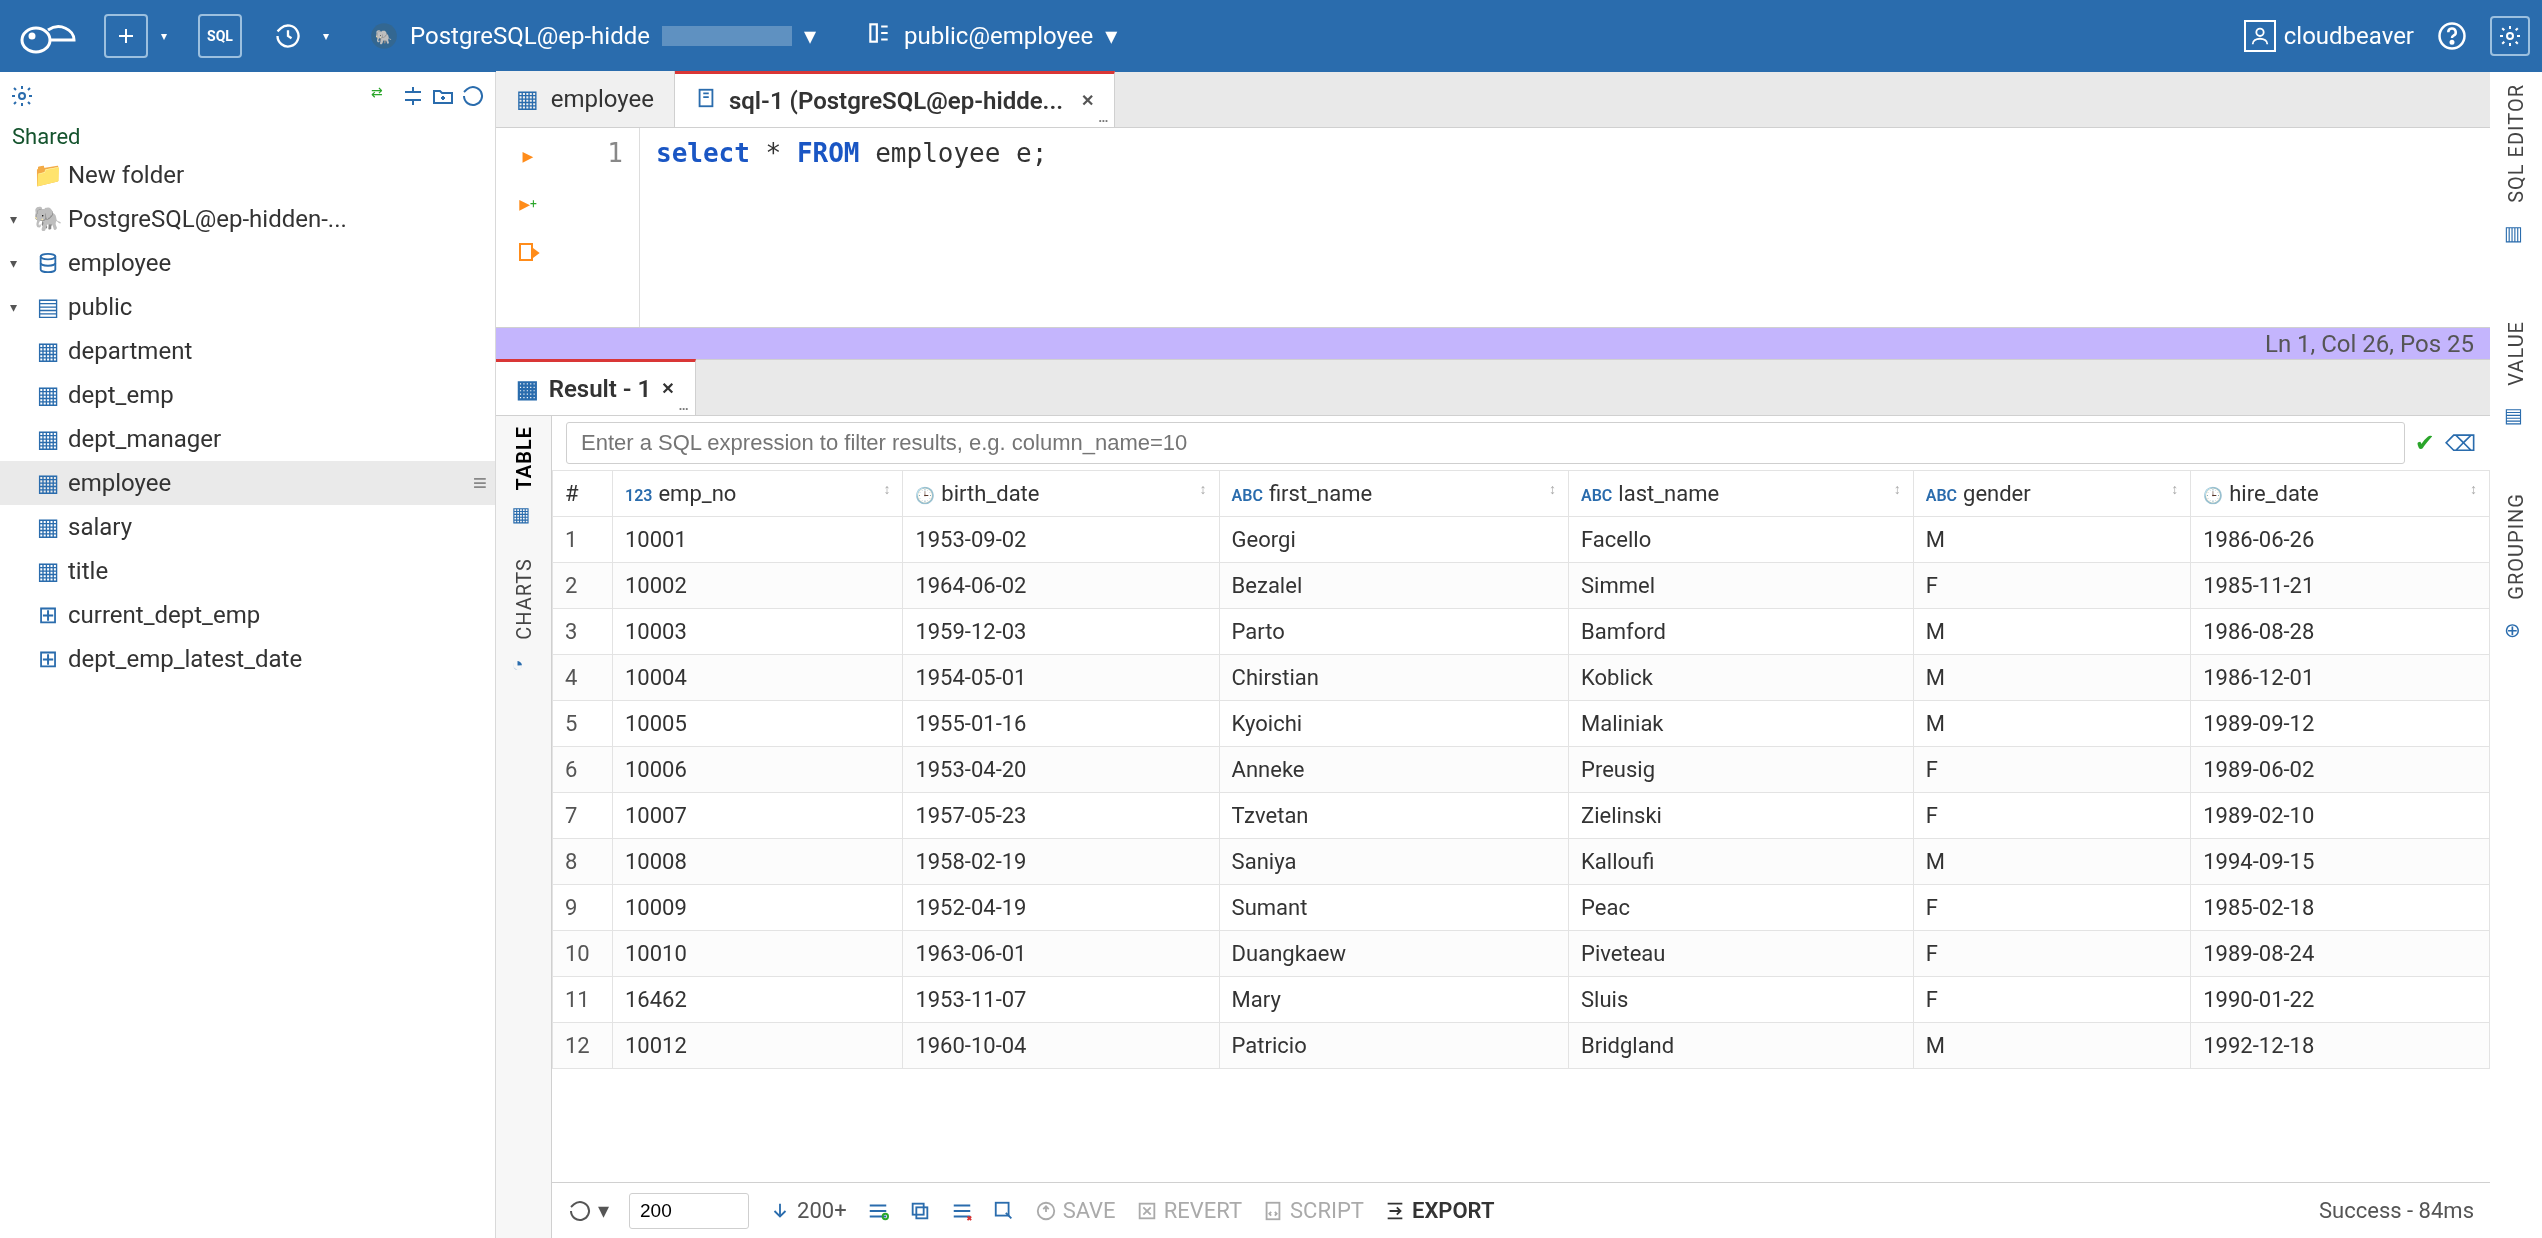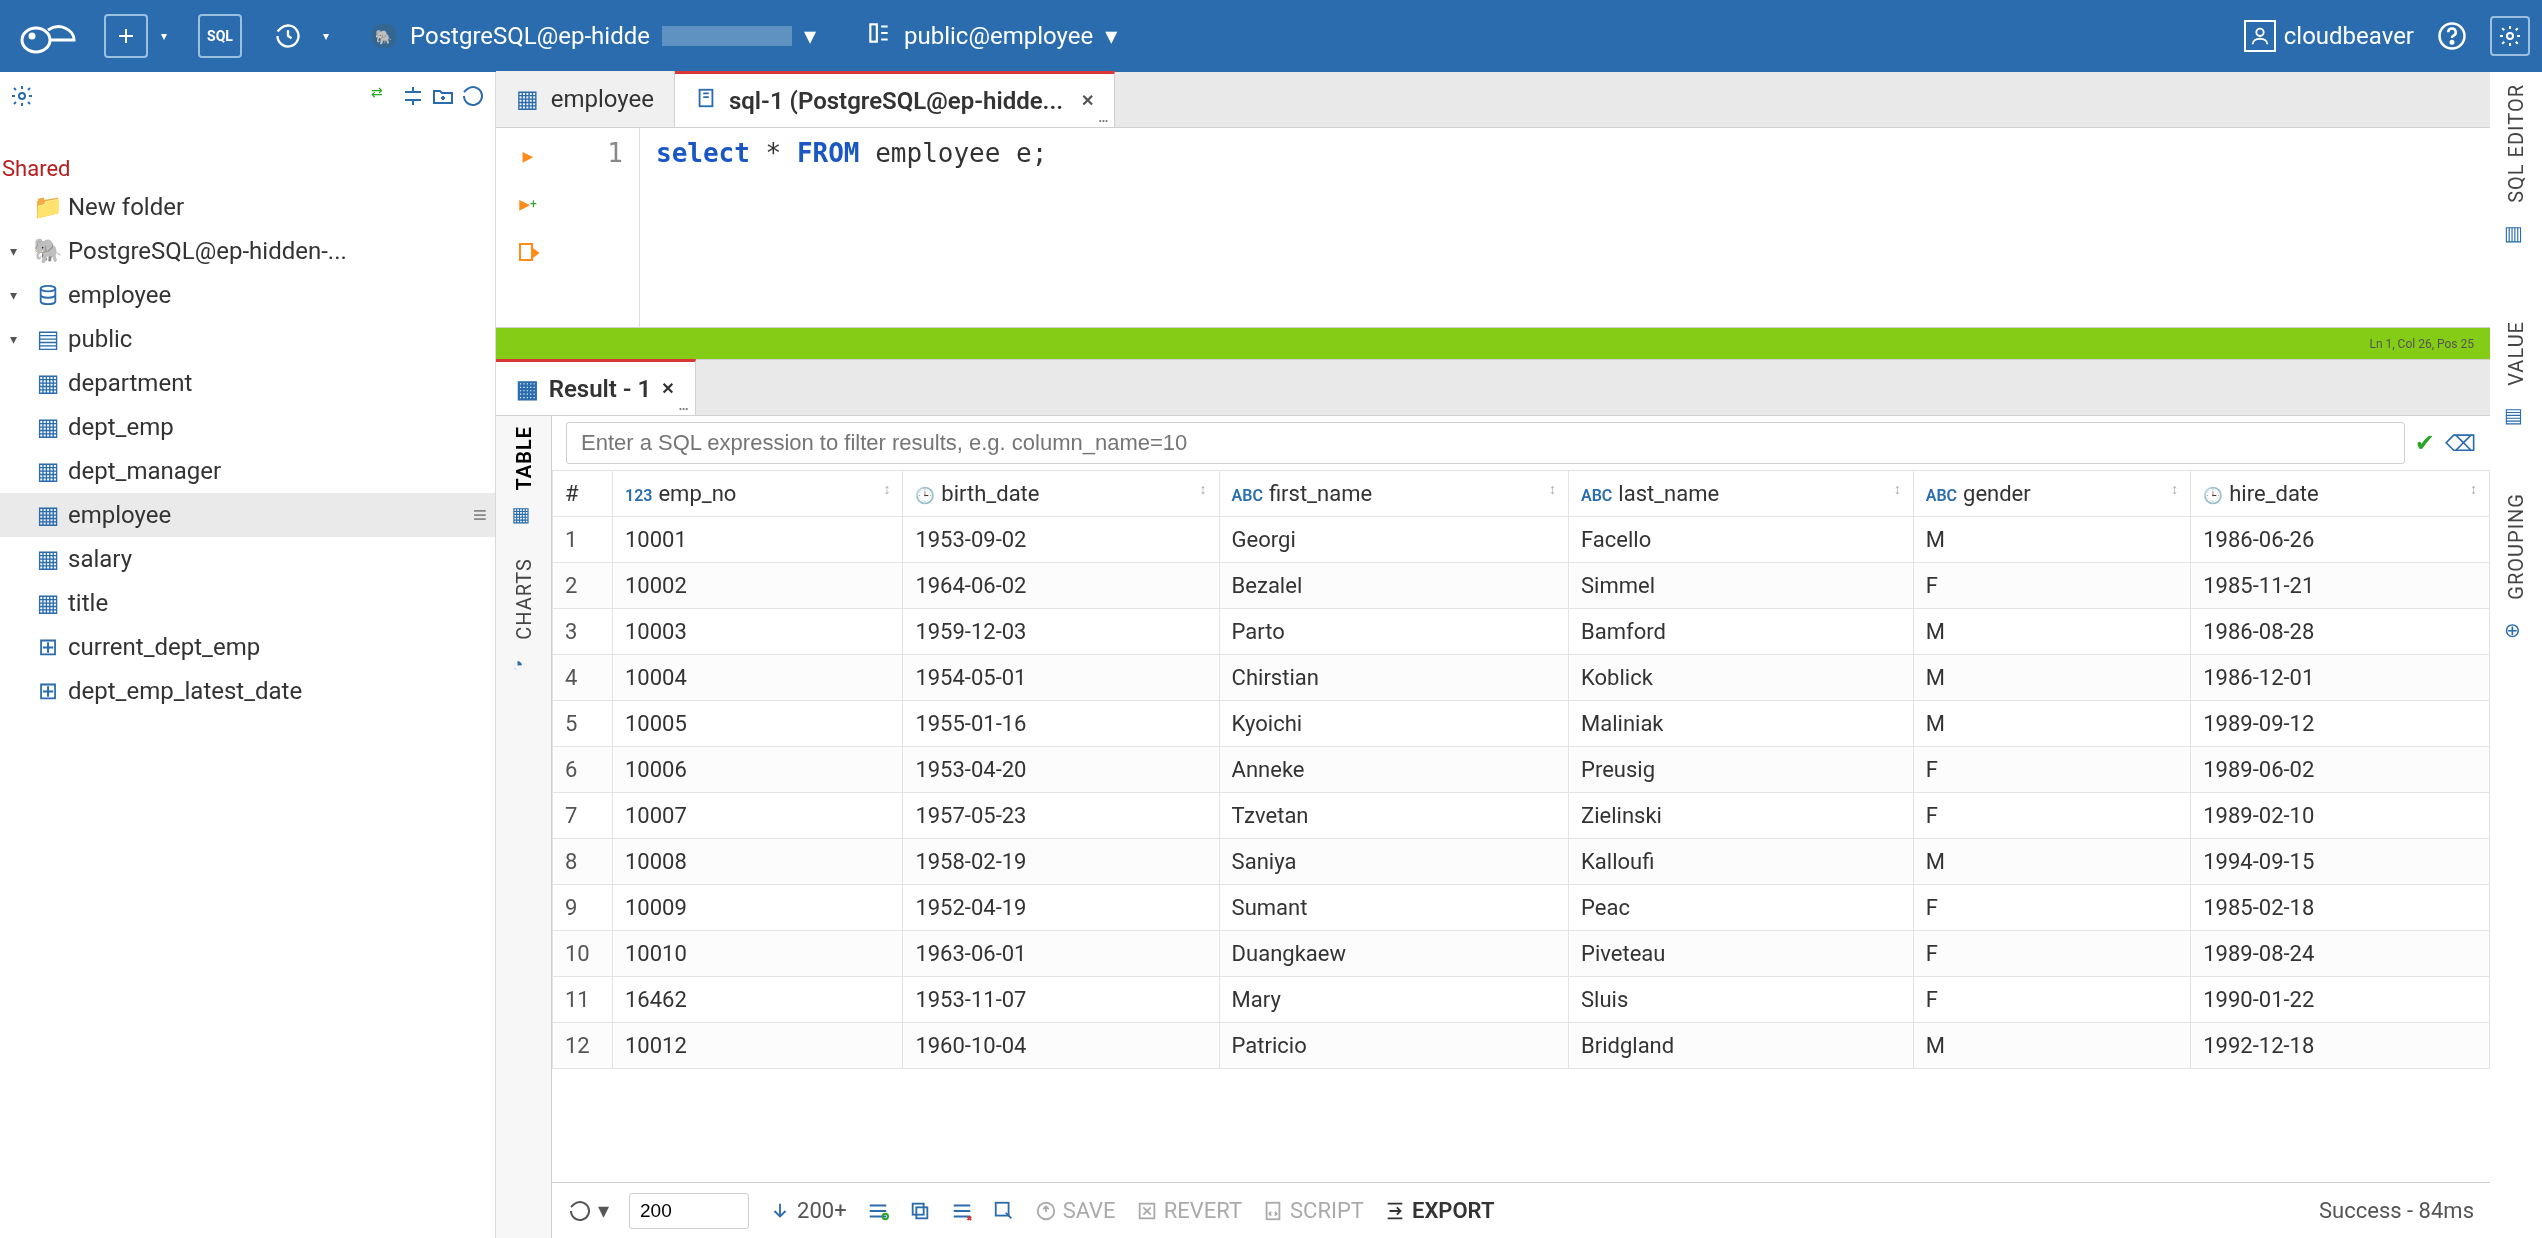--- a/index.html
+++ b/index.html
@@ -47,21 +47,21 @@
   .nav {
     width:496px;
     border-right:1px solid #d9d9d9;
     display:flex;
     flex-direction:column;
     background:#fff;
   }
   .nav-toolbar{ height:48px; display:flex; align-items:center; padding:0 10px; gap:6px;}
   .nav-toolbar .spacer{flex:1;}
   .nav-toolbar svg, .nav-toolbar .ico{ width:24px;height:24px; color:#2a6cad;}
-  .nav-section{ padding:4px 2px; color:#b91c1c; font-size:22px;margin-top:32px;}
+  .nav-section{ padding:4px 12px; color:#14532d; font-size:22px;}
   .tree{ font-size:24px; line-height:44px; }
   .tree .row{ display:flex; align-items:center; height:44px; padding-left:10px; gap:8px; white-space:nowrap;}
   .tree .row.selected{ background:#eaeaea;}
   .tree .chev{ width:18px; display:inline-block; font-size:14px; color:#555;}
   .tree .ico{ width:24px; height:24px; display:inline-flex; align-items:center; justify-content:center;}
   .tree .lbl{ overflow:hidden; text-overflow:ellipsis;}
   .indent-1{ padding-left:10px;}
   .indent-2{ padding-left:36px;}
   .indent-3{ padding-left:62px;}
   .indent-4{ padding-left:88px;}
@@ -80,21 +80,21 @@
   .tab .close{ font-size:16px; color:#555; margin-left:6px;}
   .tab .menu-dots{ position:absolute; right:6px; bottom:2px; font-size:14px; color:#777;}
   .sql-pane{ flex:0 0 200px; display:flex; border-bottom:1px solid #d0d0d0; position:relative;}
   .sql-actions{ width:64px; display:flex; flex-direction:column; align-items:center; gap:20px; padding-top:14px; background:#fff;}
   .sql-actions .act{ width:28px; height:28px; color:#ff8c1a; display:flex;align-items:center;justify-content:center;}
   .gutter{ width:80px; border-right:1px solid #ddd; text-align:right; color:#888; font-size:26px; padding:10px 16px 0 0; font-family:ui-monospace,Consolas,monospace;}
   .code{
     flex:1; padding:10px 16px; font-family:ui-monospace,Consolas,monospace; font-size:26px; white-space:pre;
   }
   .kw{ color:#1a56c4; font-weight:600;}
-  .status-line{ height:32px; display:flex; align-items:center; justify-content:flex-end; padding:0 16px; color:#555; font-size:12px; border-bottom:1px solid #d0d0d0; background:#84cc16;}
+  .status-line{ height:32px; display:flex; align-items:center; justify-content:flex-end; padding:0 16px; color:#555; font-size:24px; border-bottom:1px solid #d0d0d0; background:#c4b5fd;}
   
   .result-tabs{ height:56px; display:flex; align-items:flex-end; background:#e9e9e9; border-bottom:1px solid #d0d0d0;}
   .result-tab{ height:56px; display:flex; align-items:center; gap:10px; padding:0 20px; font-size:24px; background:#fff; border-top:3px solid #d93636; border-right:1px solid #d0d0d0; position:relative; font-weight:600;}
   .result-tab .close{ font-size:16px;}
   .result-tab .menu-dots{ position:absolute; right:6px; bottom:2px; font-size:14px; color:#777;}
   
   .result-body{ flex:1; display:flex; min-height:0;}
   .side-tabs{
     width:56px; border-right:1px solid #d0d0d0; display:flex; flex-direction:column; align-items:center;
     font-size:20px; color:#444; padding-top:10px; gap:10px; background:#f7f7f7;

